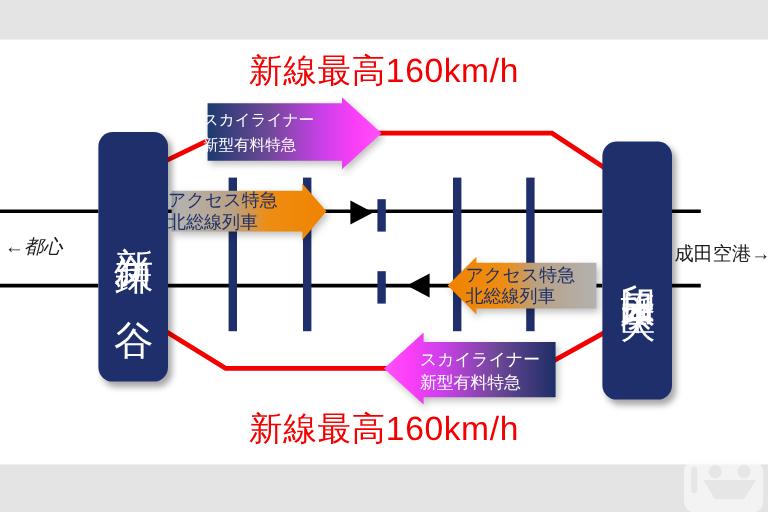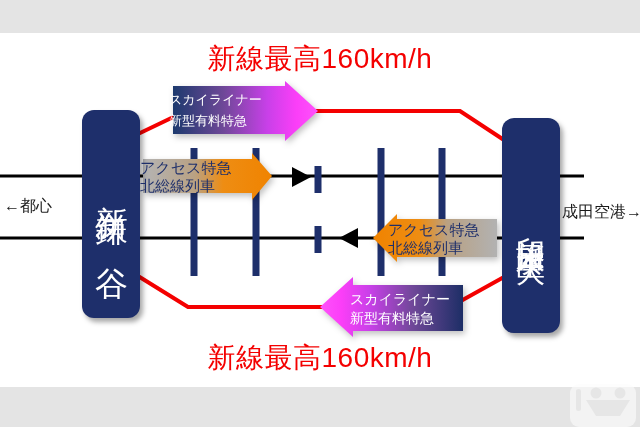--- a/index.html
+++ b/index.html
@@ -34,21 +34,21 @@
     position:absolute;z-index:3;text-align:left;white-space:nowrap;
   }
   .arrow-label div{white-space:nowrap;}
   #label-skyliner-right{left:169px;top:89px;width:120px;color:#ffffff;font-size:13px;line-height:21px;}
   #label-access-right{left:140px;top:159px;width:110px;color:#1e2f6b;font-size:15px;line-height:18px;font-weight:500;}
   #label-access-left{left:388px;top:221px;width:112px;color:#1e2f6b;font-size:15px;line-height:18px;font-weight:500;}
   #label-skyliner-left{left:350px;top:290px;width:112px;color:#ffffff;font-size:14px;line-height:19px;}
   .direction{
     position:absolute;z-index:2;color:#1b1b1b;font-size:16px;white-space:nowrap;
   }
-  #direction-left{left:4px;top:196px;}
+  #direction-left{left:4px;top:196px;font-style:italic;}
   #direction-right{left:562px;top:202px;}
   #watermark{
     position:absolute;left:570px;top:384px;width:66px;height:43px;z-index:2;
     background:rgba(252,252,252,0.62);border-radius:9px;overflow:hidden;
   }
 </style>
 </head>
 <body>
 
 <div id="stage">

